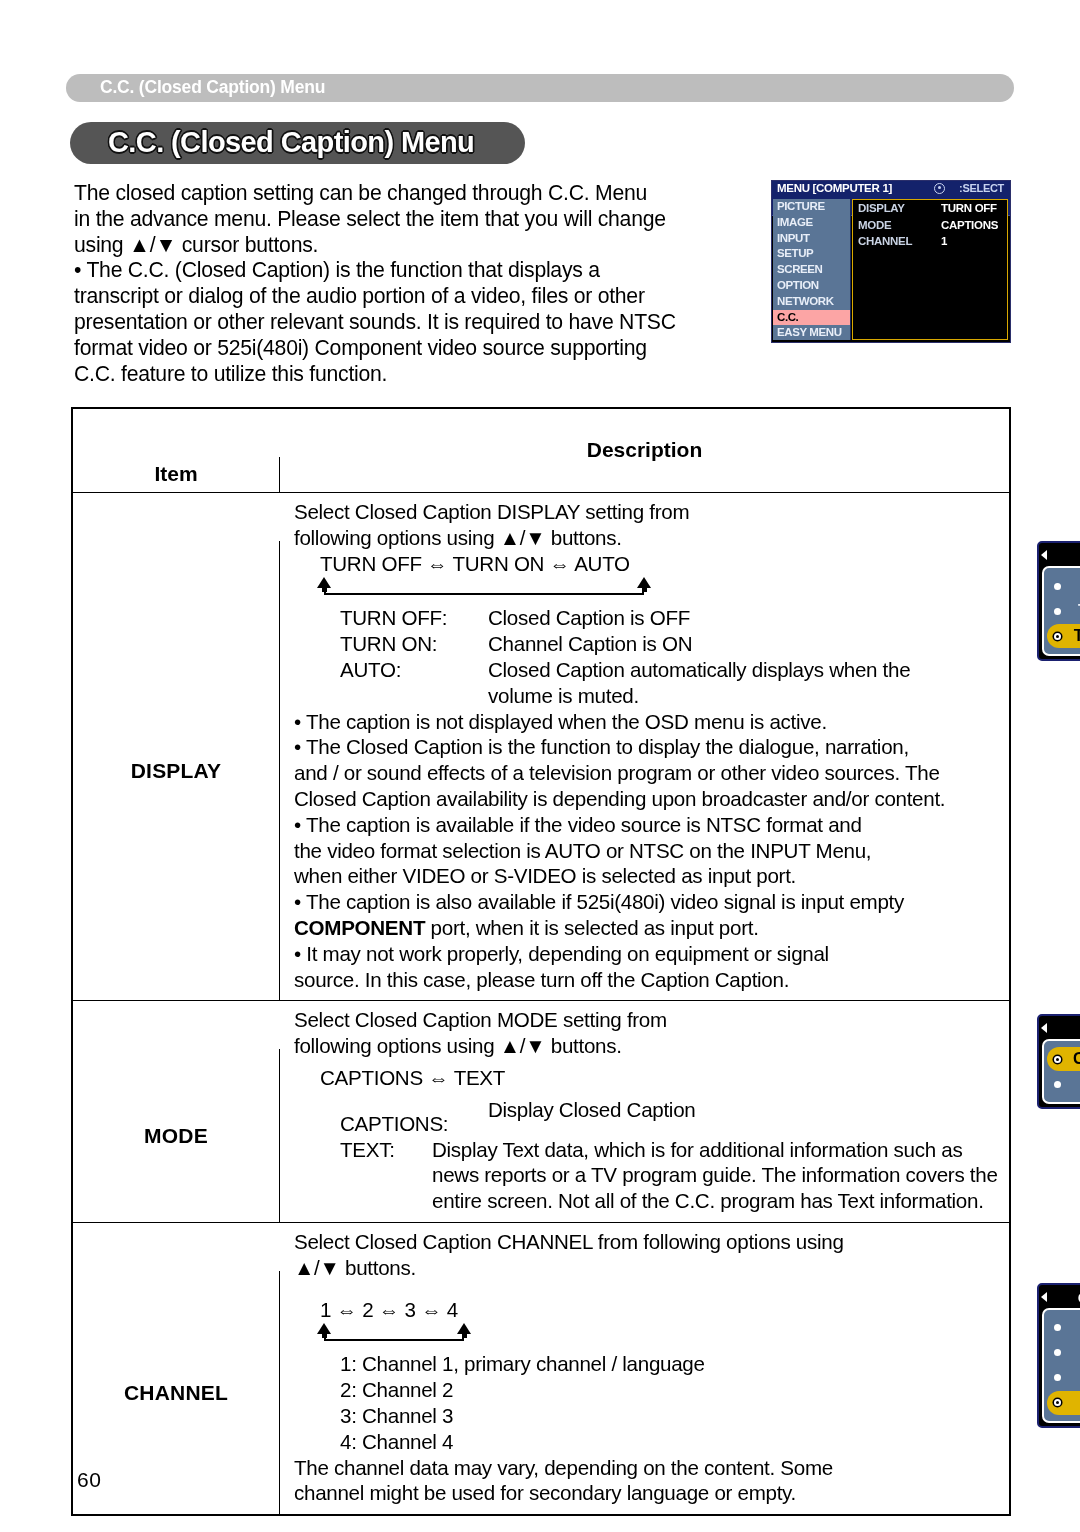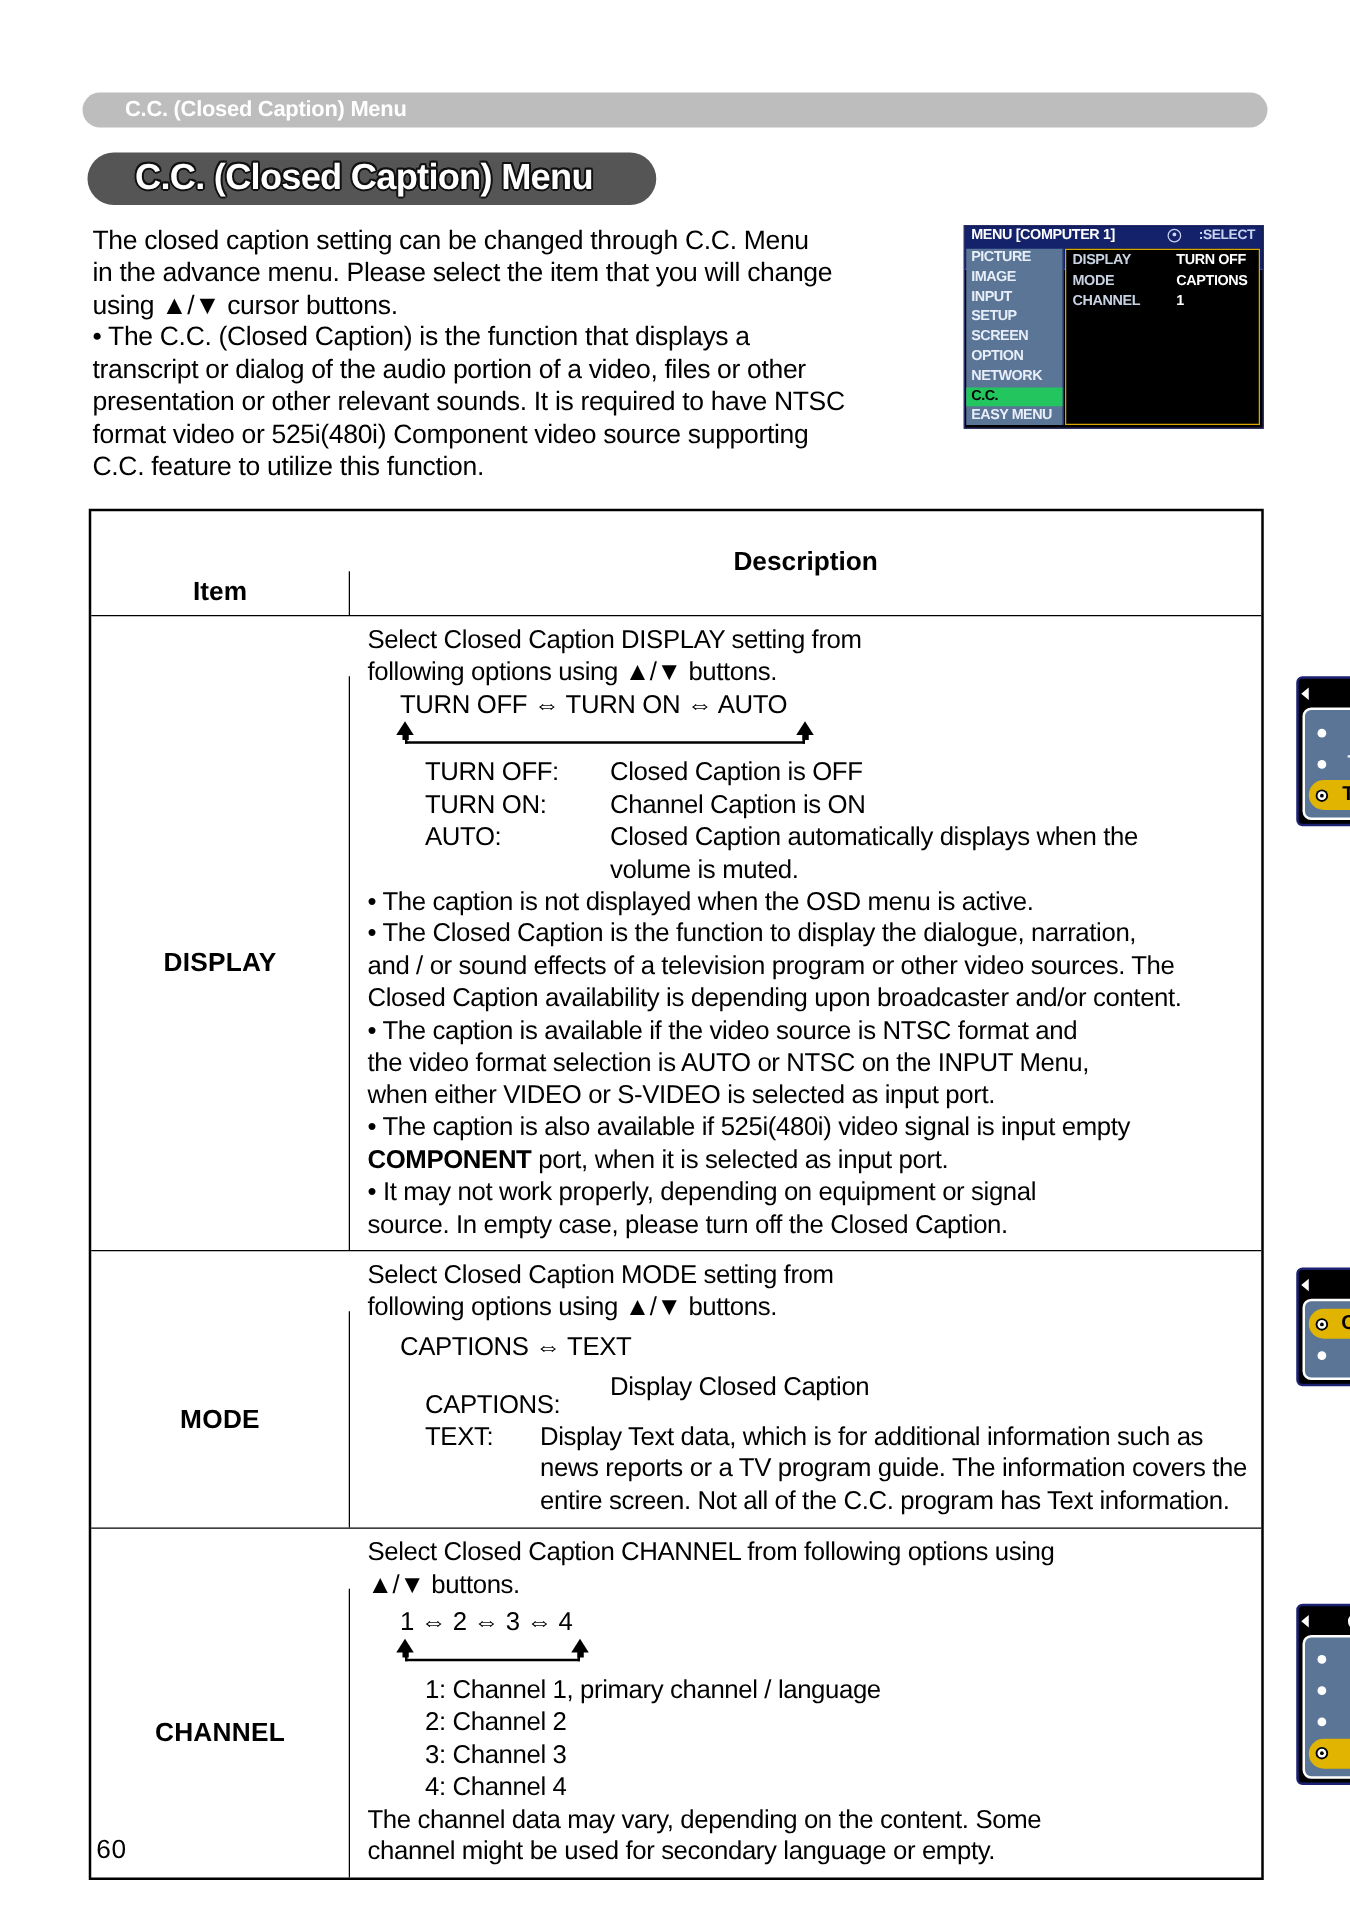--- a/index.html
+++ b/index.html
@@ -145,21 +145,21 @@
     line-height: 15.8px;
     padding-left: 4px;
     font-size: 11.5px;
     font-weight: bold;
     color: #e8eef8;
     letter-spacing: -0.4px;
     white-space: nowrap;
     box-sizing: border-box;
   }
   .osd-side-item.sel {
-    background: #22c55e;
+    background: #fca5a5;
     color: #000000;
   }
   .osd-content {
     position: absolute;
     left: 80px; top: 18px;
     right: 2px; bottom: 2px;
     background: #000000;
     border: 1.5px solid #d8a800;
     box-sizing: border-box;
   }
@@ -478,21 +478,21 @@
         <p>• The caption is not displayed when the OSD menu is active.</p>
         <p>• The Closed Caption is the function to display the dialogue, narration,</p>
         <p>and / or sound effects of a television program or other video sources. The</p>
         <p>Closed Caption availability is depending upon broadcaster and/or content.</p>
         <p>• The caption is available if the video source is NTSC format and</p>
         <p>the video format selection is AUTO or NTSC on the INPUT Menu,</p>
         <p>when either VIDEO or S-VIDEO is selected as input port.</p>
         <p>• The caption is also available if 525i(480i) video signal is input empty</p>
         <p><span class="bold">COMPONENT</span><span> port, when it is selected as input port.</span></p>
         <p>• It may not work properly, depending on equipment or signal</p>
-        <p>source. In empty case, please turn off the Closed Caption.</p>
+        <p>source. In this case, please turn off the Caption Caption.</p>
       </div>
 
       <div class="submenu" style="left:757px; top:48px; width:157px;">
         <div class="sub-title">DISPLAY</div>
         <div class="sub-body">
           <div class="sub-opt">
             <span class="bullet"></span>
 
           </div>
           <div class="sub-opt">
@@ -552,21 +552,21 @@
   </div>
 
   <div class="tbl-row">
     <div class="cell-item">
       <span class="item-label">CHANNEL</span>
     </div>
     <div class="cell-desc">
       <div class="desc-text">
         <p>Select Closed Caption CHANNEL from following options using</p>
         <p>▲/▼ buttons.</p>
-        <p class="ind1" style="margin-top:4px;">1 ⇔ 2 ⇔ 3 ⇔ 4</p>
+        <p class="ind1" style="margin-top:16px;">1 ⇔ 2 ⇔ 3 ⇔ 4</p>
         <div class="loop">
           <div class="bar" style="left:30px; width:140px;"></div>
           <div class="arw" style="left:23px;"></div>
           <div class="stem" style="left:28px;"></div>
           <div class="arw" style="left:163px;"></div>
           <div class="stem" style="left:168px;"></div>
         </div>
         <p class="ind2">1: Channel 1, primary channel / language</p>
         <p class="ind2">2: Channel 2</p>
         <p class="ind2">3: Channel 3</p>

